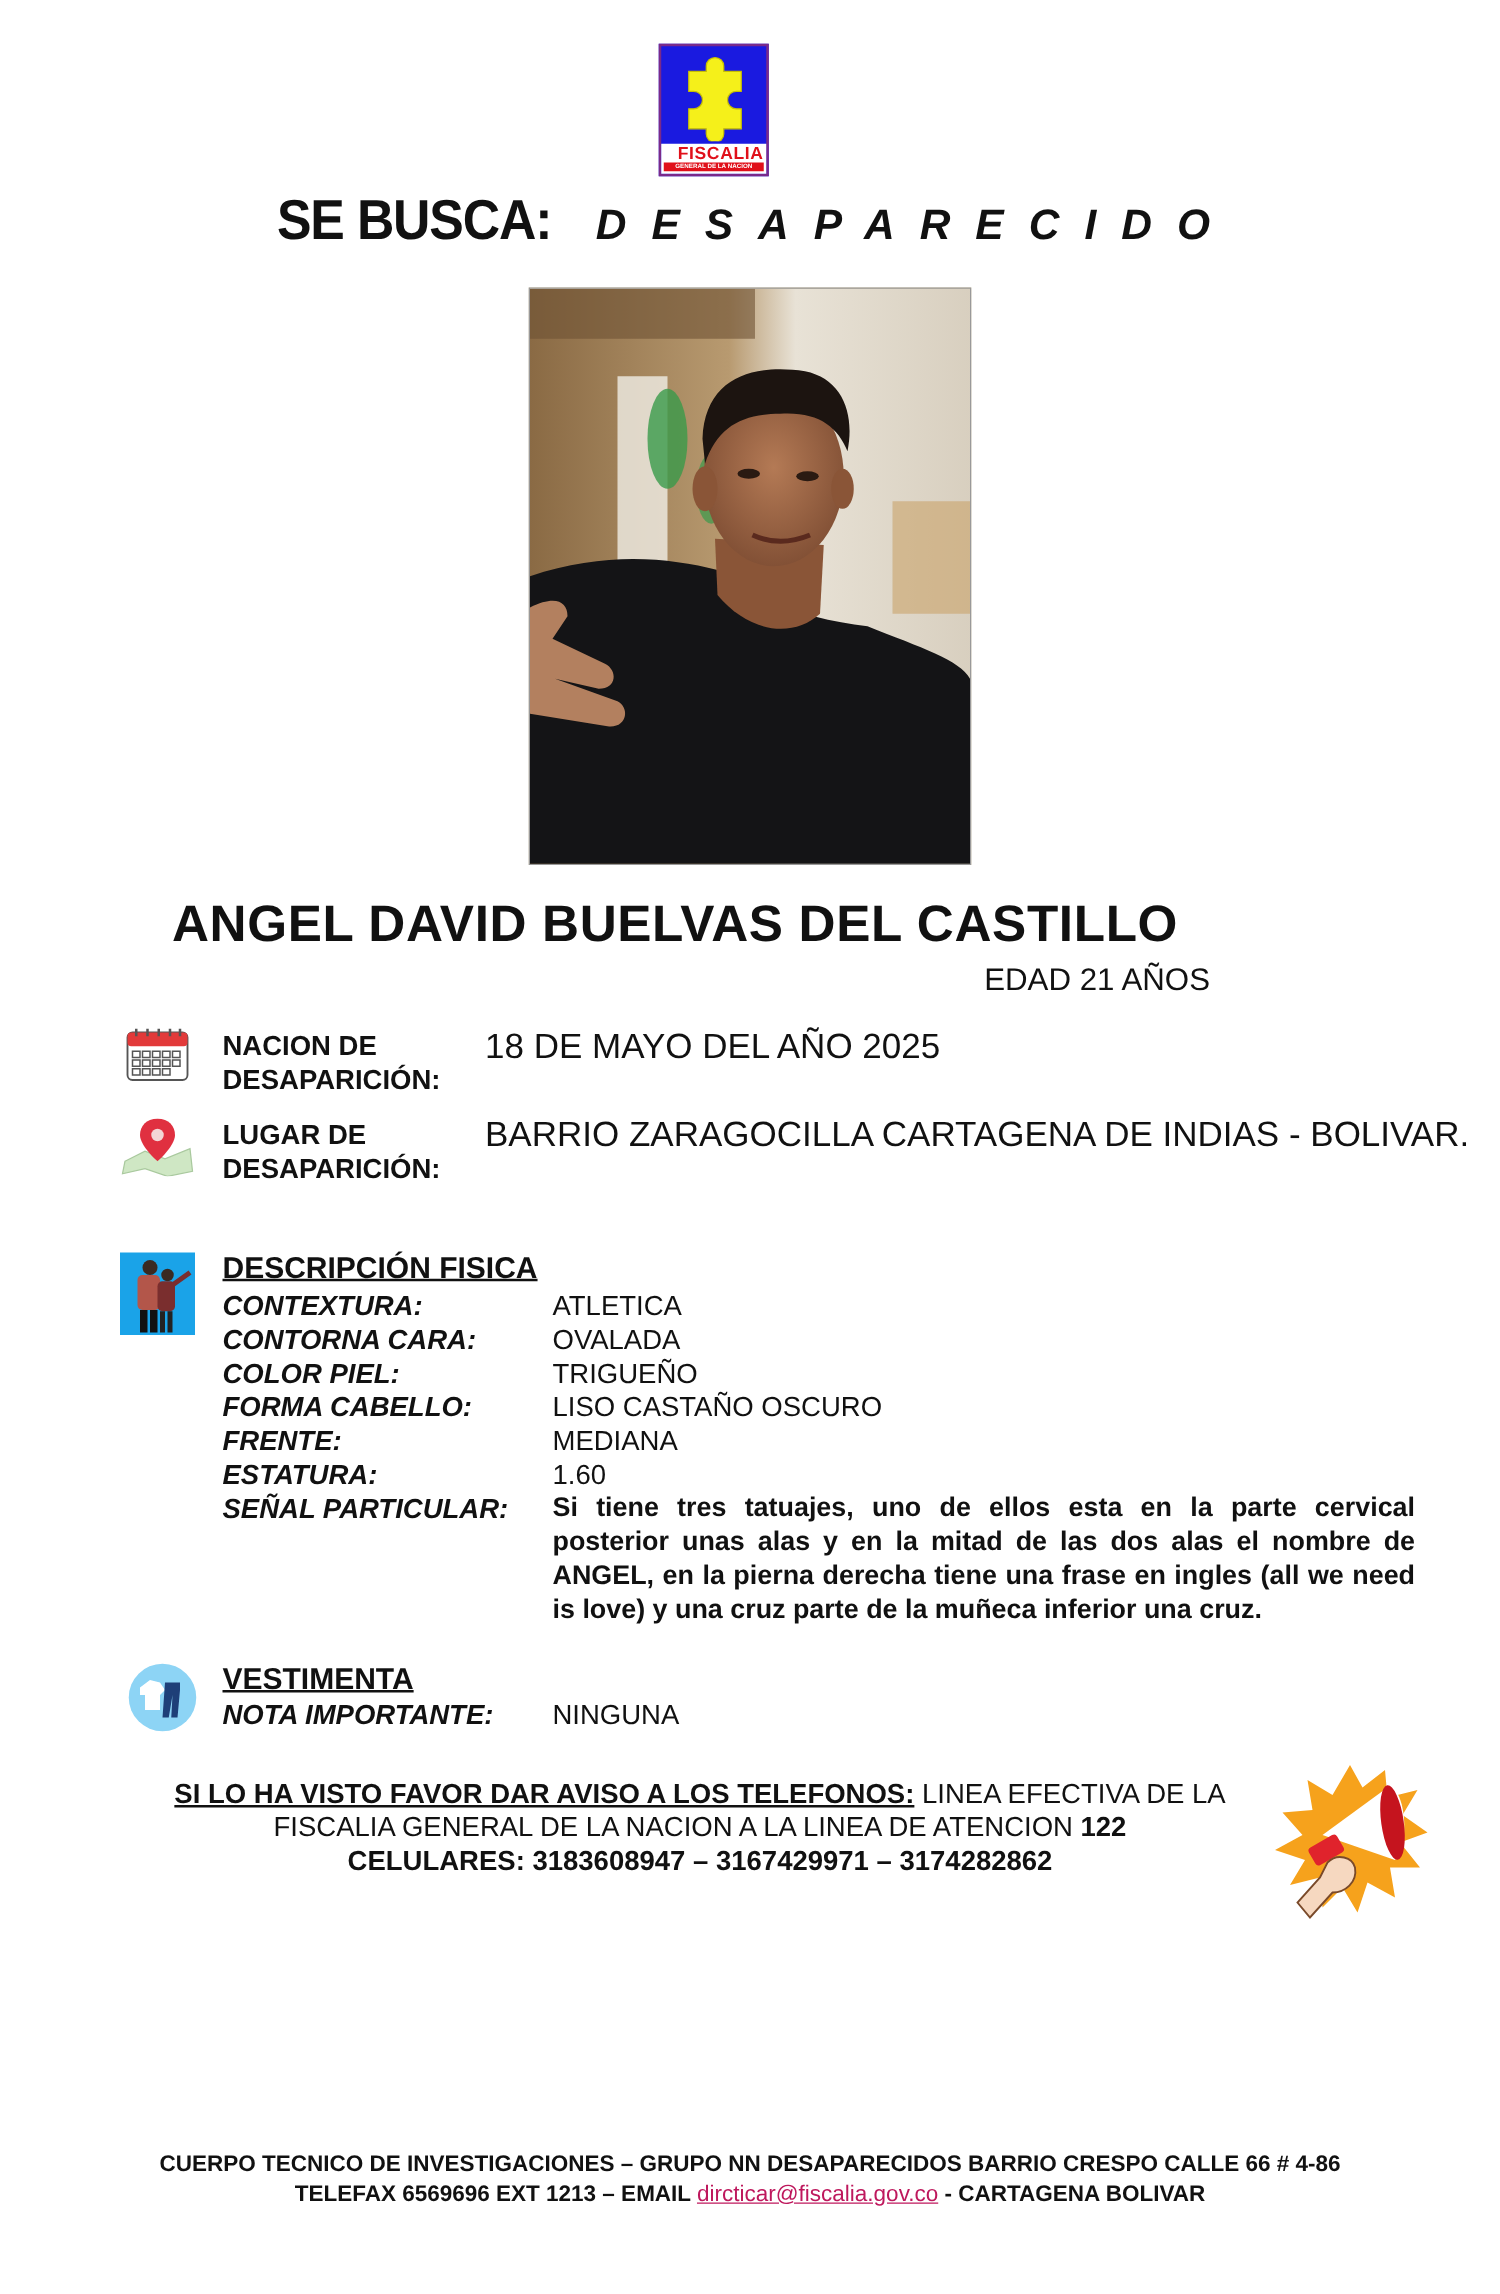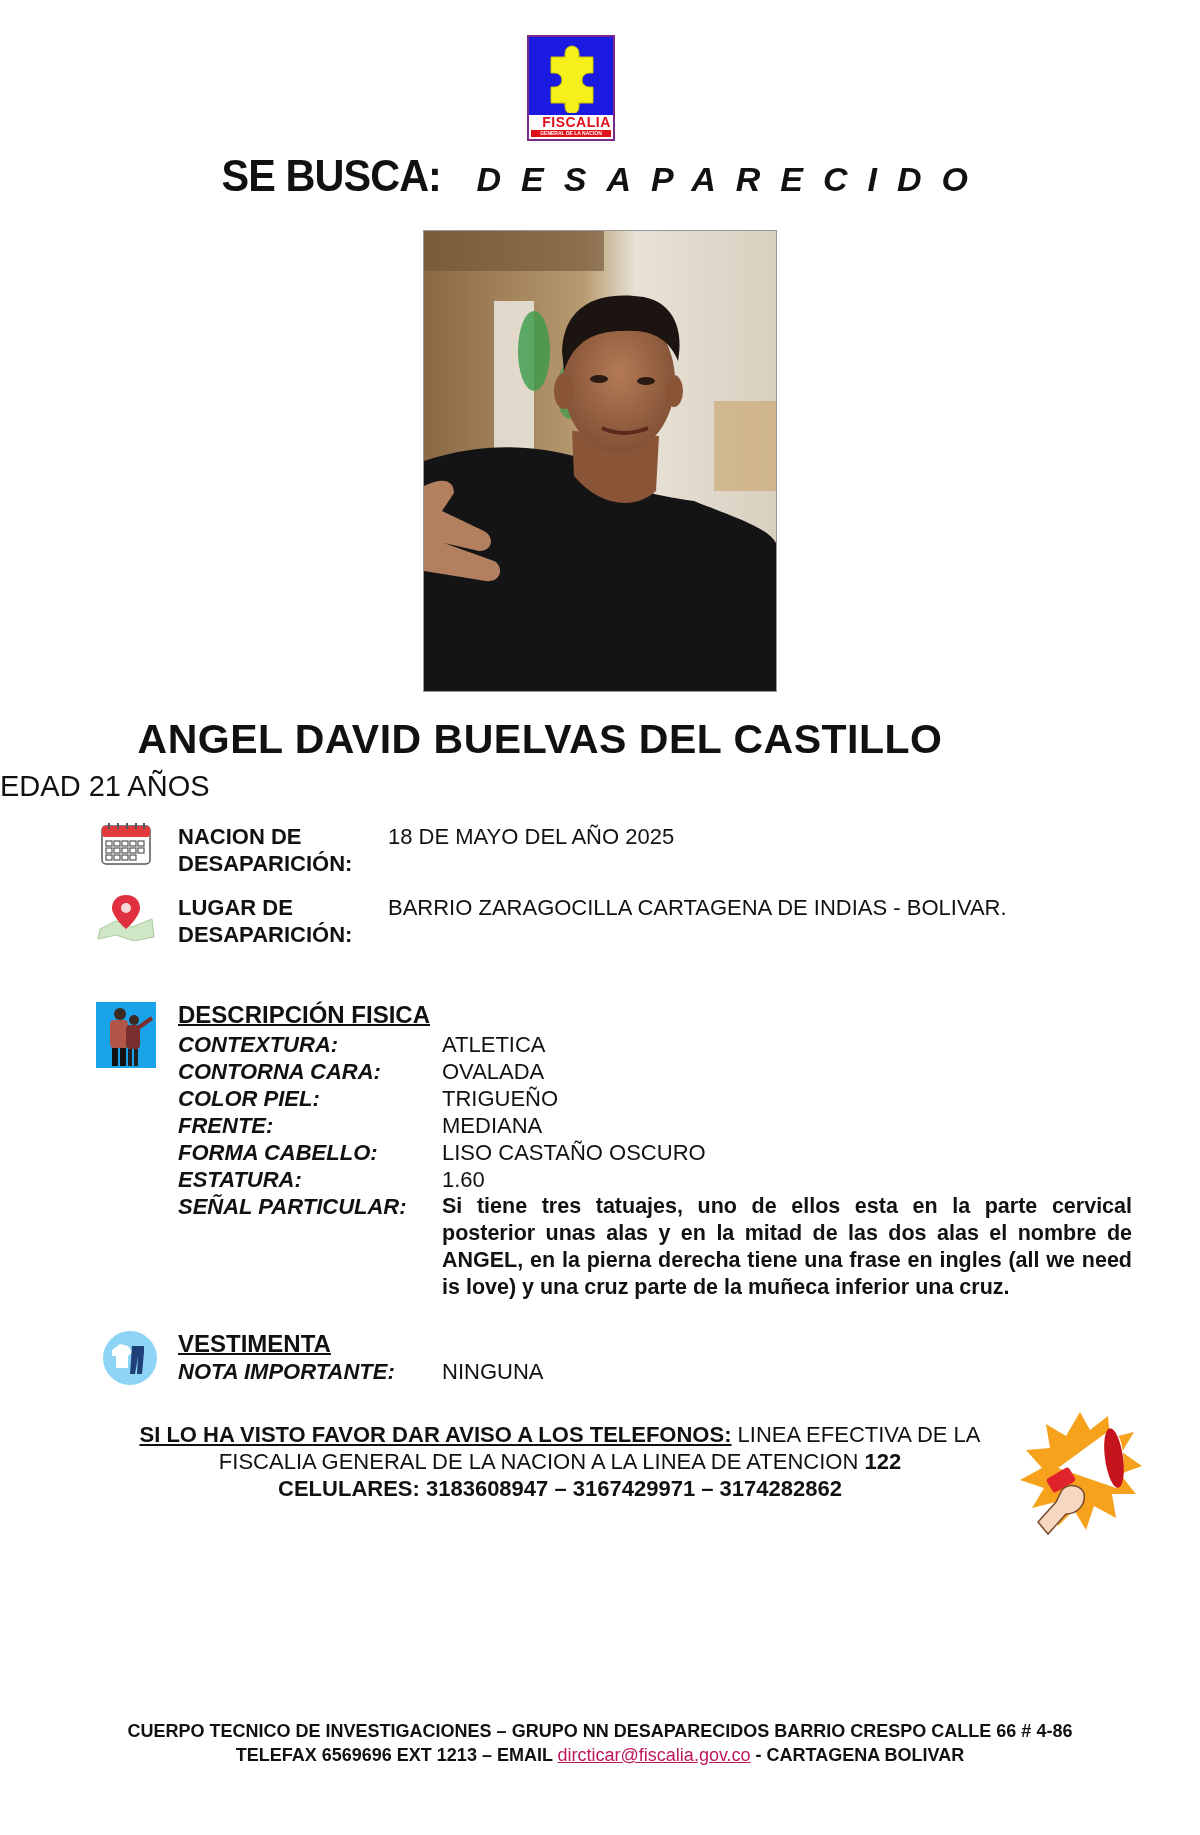--- a/index.html
+++ b/index.html
@@ -18,26 +18,26 @@
   
   .heading { left: 0; width: 1200px; top: 150px; text-align: center; white-space: nowrap; }
   .heading .h-label { font-weight: bold; font-size: 45px; letter-spacing: -1px; transform: scaleX(0.92); display: inline-block; }
   .heading .h-word { font-weight: bold; font-style: italic; font-size: 34px; letter-spacing: 20px; margin-left: 26px; display: inline-block; }
 
   
   .photo { left: 423px; top: 230px; width: 354px; height: 462px; border: 1px solid #999; overflow: hidden; background: #d9c9a8; }
 
   
   .name { left: 0; width: 1080px; top: 716px; text-align: center; font-weight: bold; font-size: 41px; letter-spacing: 0.5px; }
-  .age { left: 0; width: 968px; top: 770px; text-align: left; font-size: 29px; }
+  .age { left: 0; width: 968px; top: 770px; text-align: right; font-size: 25px; }
 
   
   .icon-box { position: absolute; }
   .label-b { font-weight: bold; font-size: 22px; line-height: 27px; }
-  .value-r { font-size: 22px; line-height: 27px; }
+  .value-r { font-size: 28px; line-height: 27px; }
 
   .desc-title, .vest-title { font-weight: bold; font-size: 24px; text-decoration: underline; text-decoration-thickness: 2px; }
   .desc-table { left: 178px; top: 1031px; }
   .desc-row { display: flex; font-size: 22px; line-height: 27px; }
   .desc-row .k { width: 264px; font-weight: bold; font-style: italic; }
   .desc-row .v { width: 690px; }
   .desc-row .v.just { font-weight: bold; text-align: justify; font-size: 21.5px; }
 
   .notice { left: 90px; width: 940px; top: 1421px; text-align: center; font-size: 22px; line-height: 27px; }
   .notice .u { font-weight: bold; text-decoration: underline; }
@@ -177,26 +177,26 @@
   </div>
   <div class="desc-row">
     <span class="k">CONTORNA CARA:</span>
     <span class="v">OVALADA</span>
   </div>
   <div class="desc-row">
     <span class="k">COLOR PIEL:</span>
     <span class="v">TRIGUEÑO</span>
   </div>
   <div class="desc-row">
+    <span class="k">FORMA CABELLO:</span>
+    <span class="v">LISO CASTAÑO OSCURO</span>
+  </div>
+  <div class="desc-row">
     <span class="k">FRENTE:</span>
     <span class="v">MEDIANA</span>
-  </div>
-  <div class="desc-row">
-    <span class="k">FORMA CABELLO:</span>
-    <span class="v">LISO CASTAÑO OSCURO</span>
   </div>
   <div class="desc-row">
     <span class="k">ESTATURA:</span>
     <span class="v">1.60</span>
   </div>
   <div class="desc-row">
     <span class="k">SEÑAL PARTICULAR:</span>
     <span class="v just">Si tiene tres tatuajes, uno de ellos esta en la parte cervical posterior unas alas y en la mitad de las dos alas el nombre de ANGEL, en la pierna derecha tiene una frase en ingles (all we need is love) y una cruz parte de la muñeca inferior una cruz.</span>
   </div>
 </div>

